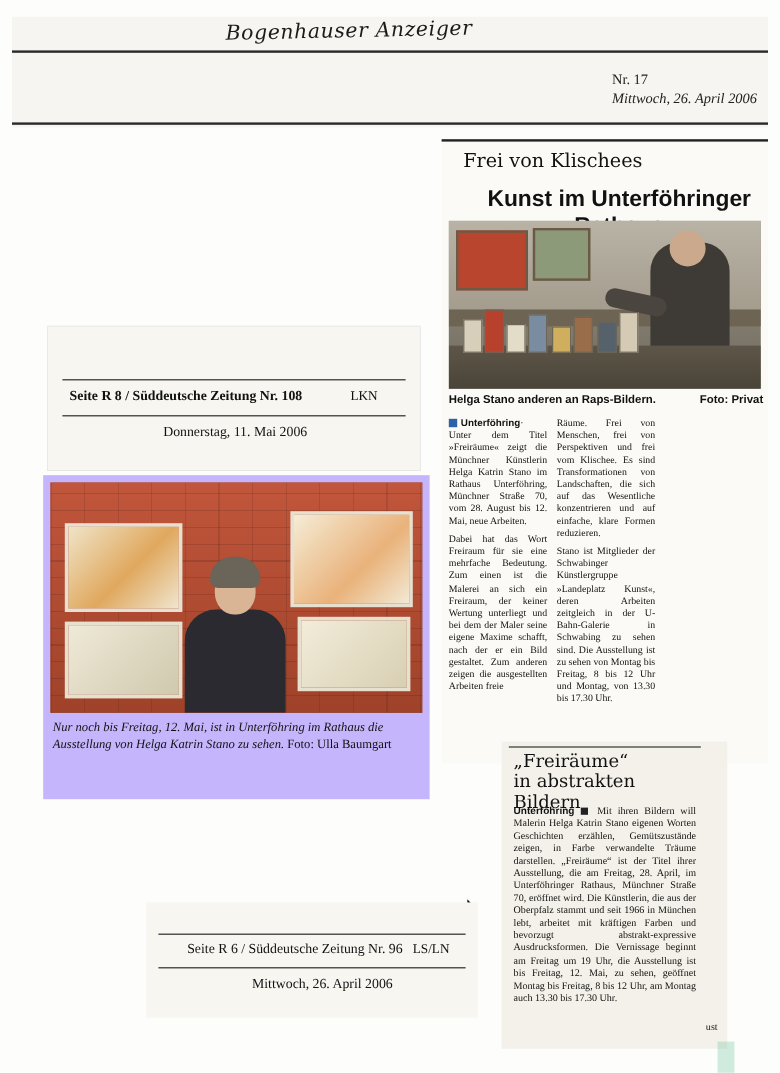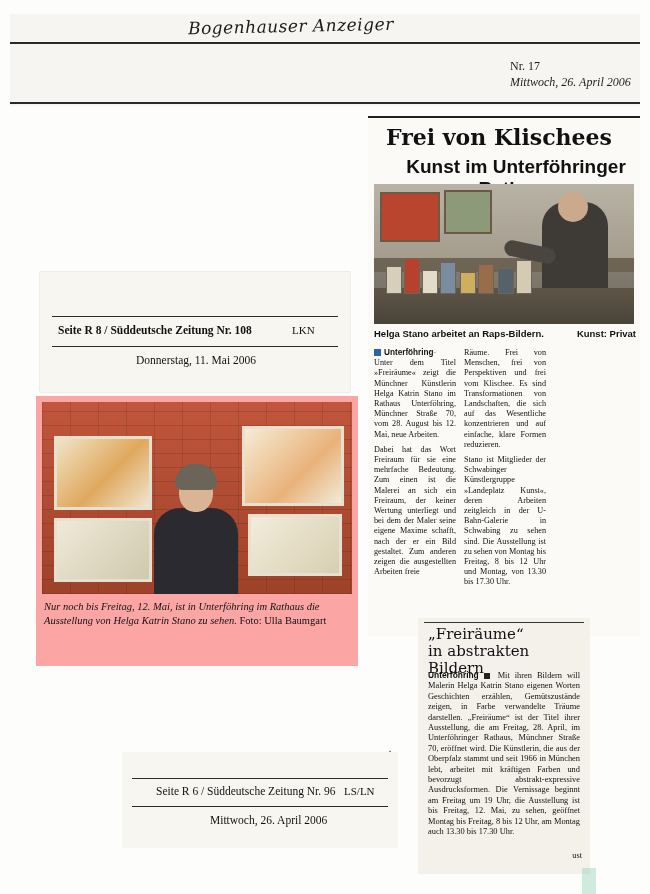--- a/index.html
+++ b/index.html
@@ -55,21 +55,21 @@
   .art-klischees{
     position:absolute;left:368px;top:116px;width:272px;height:520px;
     background:#fbfaf6;
   }
   .art-klischees .rule{
     position:absolute;left:0;top:0;width:272px;height:2px;background:#222;
   }
   .art-klischees h1{
     position:absolute;left:18px;top:8px;margin:0;
     font-family:"DejaVu Serif", serif;
-    font-size:22px;font-weight:bold;color:#111;
+    font-size:16px;font-weight:normal;color:#111;
   }
   .art-klischees h2{
     position:absolute;left:22px;top:40px;margin:0;width:252px;text-align:center;
     font-family:"Liberation Sans", sans-serif;
     font-size:19px;font-weight:bold;color:#111;
   }
   .photo-main{
     position:absolute;left:6px;top:68px;width:260px;height:140px;
     background:linear-gradient(180deg,#9a958c 0%, #8b8477 40%, #6f6a5e 100%);
     overflow:hidden;
@@ -160,21 +160,21 @@
   .clip-r8 .lkn{
     position:absolute;left:252px;top:52px;font-size:11px;color:#111;
   }
   .clip-r8 .date{
     position:absolute;left:96px;top:82px;font-size:11.5px;color:#111;
   }
 
   
   .clip-photo{
     position:absolute;left:36px;top:396px;width:322px;height:270px;
-    background:#fca5a5;
+    background:#c4b5fd;
   }
   .photo-ex{
     position:absolute;left:6px;top:6px;width:310px;height:192px;
     background:#b04a32;
     overflow:hidden;
   }
   .photo-ex .brick{
     position:absolute;inset:0;
     background:
       repeating-linear-gradient(0deg,rgba(0,0,0,.12) 0 1px,rgba(0,0,0,0) 1px 14px),
@@ -210,20 +210,21 @@
   .caption-ex{
     position:absolute;left:8px;top:204px;width:306px;
     font-size:10.5px;line-height:14px;color:#111;font-style:italic;
   }
   .caption-ex .credit{font-style:normal;}
 
   
   .clip-freiraeume{
     position:absolute;left:418px;top:618px;width:172px;height:256px;
     background:#f3f1e9;
+    padding-left:16px;
   }
   .clip-freiraeume .topline{
     position:absolute;left:6px;top:4px;width:160px;height:1px;background:#333;
   }
   .clip-freiraeume h3{
     position:absolute;left:10px;top:8px;margin:0;width:156px;
     font-family:"DejaVu Serif", serif;
     font-size:15px;line-height:17px;font-weight:normal;color:#111;
   }
   .clip-freiraeume .body{
@@ -301,22 +302,22 @@
       <div class="jar j2"></div>
       <div class="jar j3"></div>
       <div class="jar j4"></div>
       <div class="jar j5"></div>
       <div class="jar j6"></div>
       <div class="jar j7"></div>
       <div class="jar j8"></div>
     </div>
 
     <div class="caption-main">
-      <span class="credit">Kunst: Privat</span>
-      <span>Helga Stano arbeitet an Raps-Bildern.</span>
+      <span class="credit">Foto: Privat</span>
+      <span>Helga Stano anderen an Raps-Bildern.</span>
     </div>
 
     <div class="cols3">
       <div class="col">
         <p><span class="blue-square"></span><span class="lead">Unterföhring</span><span>·</span> <span>Unter dem Titel »Freiräume« zeigt die Münchner Künstlerin Helga Katrin Stano im Rathaus Unterföhring, Münchner Straße 70, vom 28. August bis 12. Mai, neue Arbeiten.</span></p>
         <p>Dabei hat das Wort Freiraum für sie eine mehrfache Bedeutung. Zum einen ist die Malerei an sich ein Freiraum, der keiner Wertung unterliegt und bei dem der Maler seine eigene Maxime schafft, nach der er ein Bild gestaltet. Zum anderen zeigen die ausgestellten Arbeiten freie</p>
       </div>
       <div class="col">
         <p>Räume. Frei von Menschen, frei von Perspektiven und frei vom Klischee. Es sind Transformationen von Landschaften, die sich auf das Wesentliche konzentrieren und auf einfache, klare Formen reduzieren.</p>
         <p>Stano ist Mitglieder der Schwabinger Künstlergruppe »Landeplatz Kunst«, deren Arbeiten zeitgleich in der U-Bahn-Galerie in Schwabing zu sehen sind. Die Ausstellung ist zu sehen von Montag bis Freitag, 8 bis 12 Uhr und Montag, von 13.30 bis 17.30 Uhr.</p>

